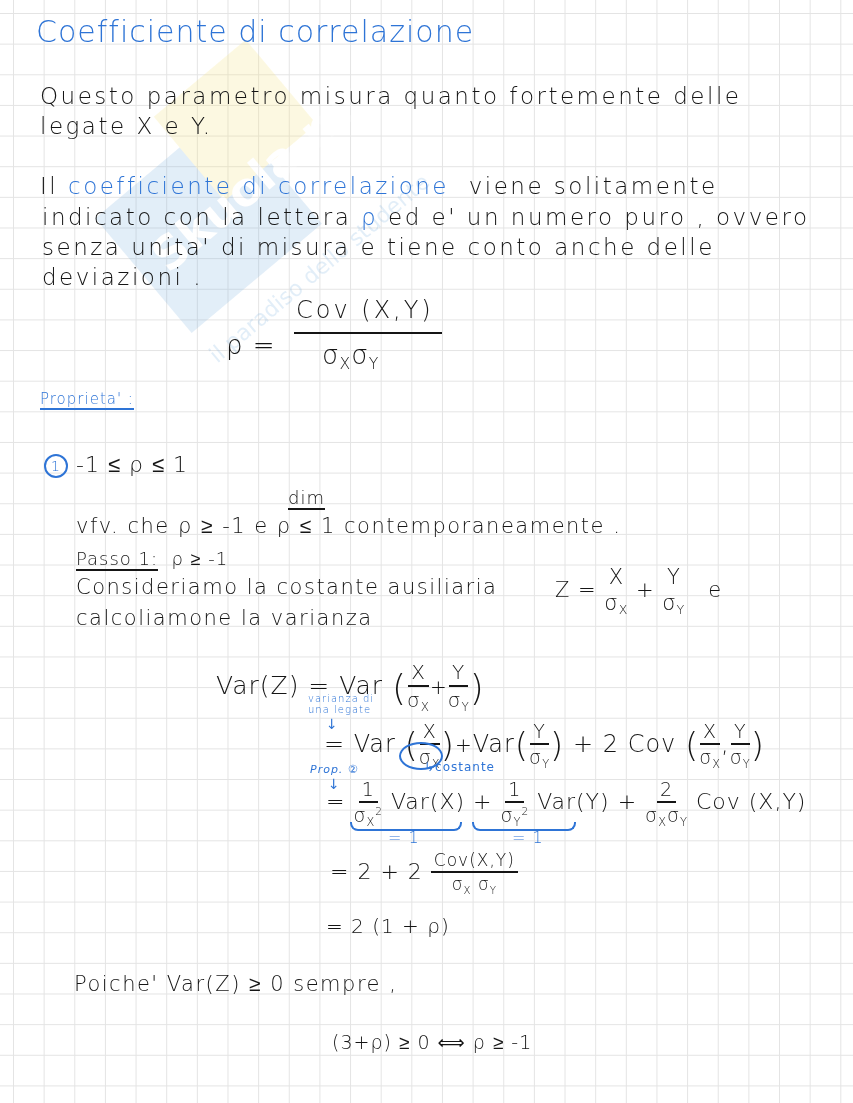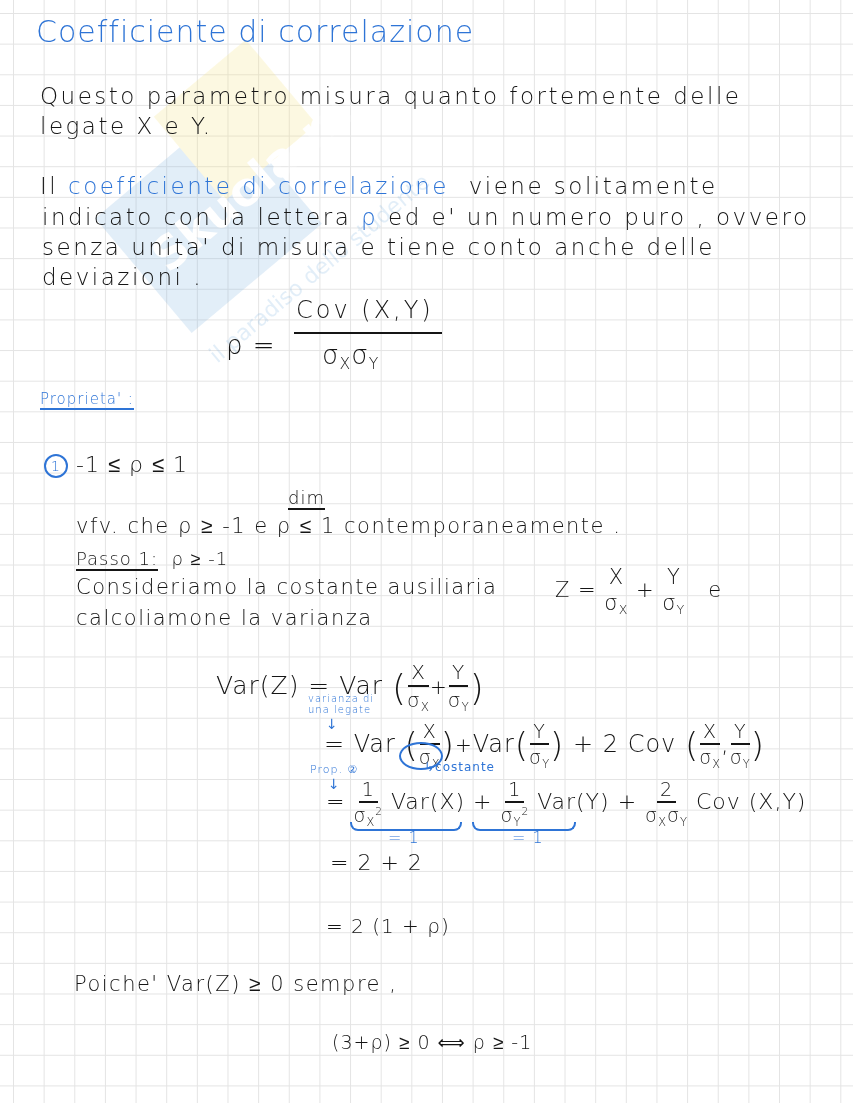--- a/index.html
+++ b/index.html
@@ -137,21 +137,21 @@
     </span><span>,</span><span class="frac" style="font-size:19px;">
       <span class="num">Y</span>
       <span class="den">σ<span class="sub">Y</span></span>
     </span><span style="font-size:34px; vertical-align:middle;">)</span>
 </div>
 <div class="ellipse" style="left:399px; top:742px; width:40px; height:24px;"></div>
 <div class="hw" style="left:424px; top:760px; font-size:12px; color:#2e74d6; font-weight:normal;">
   <span>↳</span><span>costante</span>
 </div>
 
-<div class="hw small-blue" style="left:310px; top:764px; font-size:11px;">Prop. ②</div>
+<div class="hw small-blue" style="left:310px; top:764px; font-size:11px;font-style:italic;">Prop. ②</div>
 <div class="arrow" style="left:328px; top:776px;">↓</div>
 
 <div class="hw black" style="left:326px; top:778px; font-size:22px;">
   <span>=</span>
   <span class="frac" style="font-size:19px;">
       <span class="num">1</span>
       <span class="den">σ<span class="sub">X</span><sup style="font-size:0.55em;">2</sup></span>
     </span>
   <span>Var(X) +</span>
   <span class="frac" style="font-size:19px;">
@@ -165,18 +165,22 @@
     </span>
   <span>Cov (X,Y)</span>
 </div>
 <div class="brace" style="left:350px; top:822px; width:108px;"></div>
 <div class="brace" style="left:472px; top:822px; width:100px;"></div>
 <div class="hw blue" style="left:388px; top:828px; font-size:16px;">= 1</div>
 <div class="hw blue" style="left:512px; top:828px; font-size:16px;">= 1</div>
 
 <div class="hw black" style="left:330px; top:850px; font-size:22px;">
   <span>=  2  +  2</span>
+  <span class="frac" style="font-size:17px;">
+      <span class="num">Cov(X,Y)</span>
+      <span class="den">σ<span class="sub">X</span> σ<span class="sub">Y</span></span>
+    </span>
 </div>
 
 <div class="hw black" style="left:326px; top:914px; font-size:20px;">= 2 (1 + ρ)</div>
 
 <div class="hw black" style="left:74px; top:972px; font-size:21px; letter-spacing:1.5px;text-align:right;">Poiche' Var(Z) ≥ 0  sempre ,</div>
 <div class="hw black" style="left:332px; top:1031px; font-size:19px; letter-spacing:1px;">(3+ρ) ≥ 0  ⟺  ρ ≥ -1</div>
 
 </body></html>

